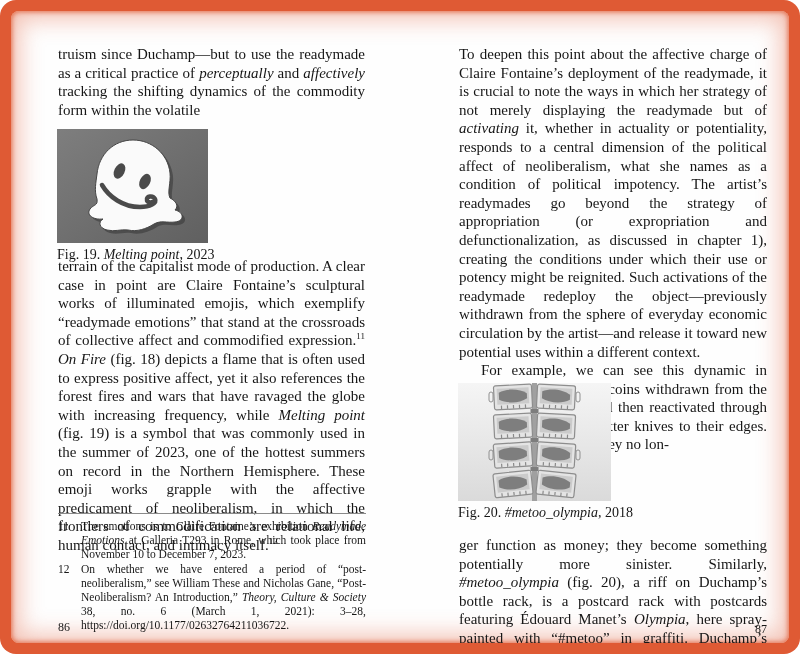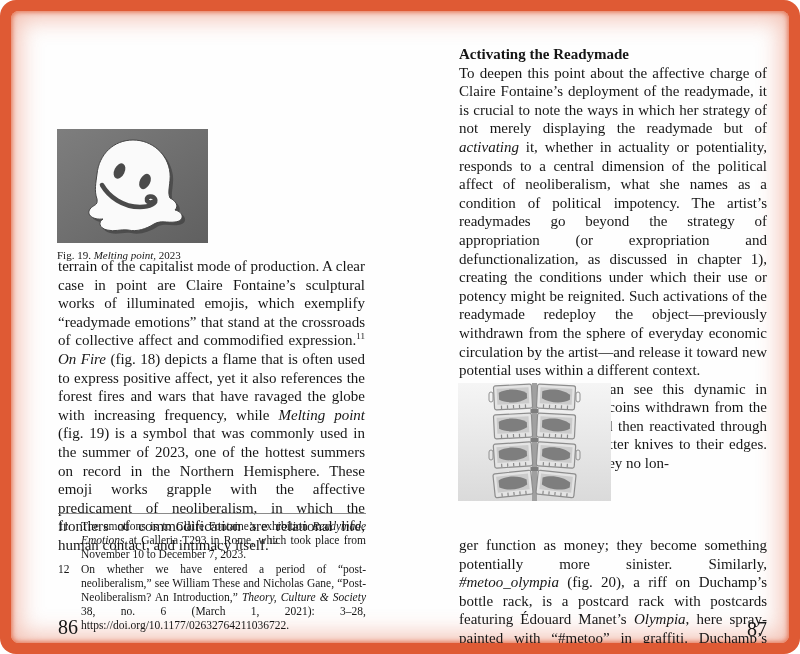--- a/index.html
+++ b/index.html
@@ -8,27 +8,27 @@
   .frame{position:absolute;inset:0;background:#df5a34;border-radius:16px;}
   .page{position:absolute;inset:11px;background:#fefefe;border-radius:8px;overflow:hidden;
         box-shadow:inset 0 0 5px 1px rgba(223,90,52,0.85), inset 0 0 22px 9px rgba(223,90,52,0.35);}
   .abs{position:absolute;}
   .body-text{font-size:15px;line-height:18.6px;text-align:justify;margin:0;
              hyphens:auto;-webkit-hyphens:auto;}
   .it{font-style:italic;}
   sup{font-size:9px;line-height:0;vertical-align:super;}
   .heading{font-weight:bold;font-size:15px;line-height:18.6px;margin:0;}
   .indent{text-indent:22px;}
-  .caption{font-size:11px;line-height:14px;margin:0;}
+  .caption{font-size:14px;line-height:14px;margin:0;}
   .fig-img{display:block;background:#6b6b6b;}
   .fn-rule{border:none;border-top:1px solid #8a8a8a;margin:0;height:0;}
   .fn{display:flex;font-size:11.5px;line-height:13.8px;margin:0 0 2px 0;}
   .fn-num{width:23px;flex:none;}
   .fn-text{flex:1;text-align:justify;hyphens:auto;-webkit-hyphens:auto;}
-  .pagenum{font-size:20px;line-height:16px;}
+  .pagenum{font-size:12px;line-height:16px;}
   .right-align{text-align:right;}
   
   .lp1{left:47px;top:34px;width:307px;}
   .lfig{left:46px;top:118px;width:151px;}
   .lcap{left:46px;top:237px;width:280px;}
   .lp2{left:47px;top:246px;width:307px;}
   .lrule{left:47px;top:502px;width:308px;}
   .lfns{left:47px;top:509px;width:308px;}
   .lnum{left:47px;top:608px;width:100px;}
   .rcol{left:448px;top:34px;width:308px;}
@@ -36,20 +36,21 @@
   .rcap{left:447px;top:495px;width:290px;}
   .rp3{left:448px;top:525px;width:308px;}
   .rnum{left:448px;top:610px;width:308px;}
 </style>
 </head>
 <body>
 
 <div class="frame"></div>
 <div class="page">
 
+  <p class="abs lp1 body-text"><span>truism since Duchamp—but to use the readymade as a critical practice of </span><span class="it">perceptually</span><span> and </span><span class="it">affectively</span><span> tracking the shifting dynamics of the commodity form within the volatile</span></p>
 
   <figure class="abs lfig" style="margin:0">
     <svg class="fig-img" width="151" height="114" viewBox="0 0 151 114" aria-hidden="true">
       <defs>
         <linearGradient id="bg19" x1="0" y1="0" x2="1" y2="1">
           <stop offset="0" stop-color="#7e7e7e"></stop>
           <stop offset="1" stop-color="#606060"></stop>
         </linearGradient>
       </defs>
       <rect x="0" y="0" width="151" height="114" fill="url(#bg19)"></rect>
@@ -73,21 +74,20 @@
     </div>
     <div class="fn">
       <span class="fn-num">12</span>
       <span class="fn-text"><span>On whether we have entered a period of “post-neoliberalism,” see William These and Nicholas Gane, “Post-Neoliberalism? An Introduction,” </span><span class="it">Theory, Culture &amp; Society</span><span> 38, no. 6 (March 1, 2021): 3–28, https://doi.org/10.1177/02632764211036722.</span></span>
     </div>
   </div>
 
   <div class="abs lnum pagenum">86</div>
 
   <div class="abs rcol">
-    <h2 class="heading">Activating the Readymade</h2>
     <p class="body-text"><span>To deepen this point about the affective charge of Claire Fontaine’s deployment of the readymade, it is crucial to note the ways in which her strategy of not merely displaying the readymade but of </span><span class="it">activating</span><span> it, whether in actuality or potentiality, responds to a central dimension of the political affect of neoliberalism, what she names as a condition of political impotency. The artist’s readymades go beyond the strategy of appropriation (or expropriation and defunctionalization, as discussed in chapter 1), creating the conditions under which their use or potency might be reignited. Such activations of the readymade redeploy the object—previously withdrawn from the sphere of everyday economic circulation by the artist—and release it toward new potential uses within a different context.</span></p>
     <p class="body-text indent"><span>For example, we can see this dynamic in </span><span class="it">Change</span><span>, those series of coins withdrawn from the sphere of circulation and then reactivated through the attachment of boxcutter knives to their edges. In this transformation, they no lon-</span></p>
   </div>
 
   <figure class="abs rfig" style="margin:0">
     <svg class="fig-img" width="153" height="118" viewBox="0 0 153 118" style="background:#ededed" aria-hidden="true">
       <defs>
         <linearGradient id="bg20" x1="0" y1="0" x2="0" y2="1">
           <stop offset="0" stop-color="#f5f5f5"></stop>
           <stop offset="1" stop-color="#dadada"></stop>
@@ -111,18 +111,19 @@
       <use href="#pcard" transform="translate(36 2) rotate(-3 19 12)"></use>
       <use href="#pcard" transform="translate(79 2) rotate(3 19 12)"></use>
       <use href="#pcard" transform="translate(36 31) rotate(-3 19 12)"></use>
       <use href="#pcard" transform="translate(79 31) rotate(3 19 12)"></use>
       <use href="#pcard" transform="translate(36 60) rotate(-4 19 12)"></use>
       <use href="#pcard" transform="translate(79 60) rotate(4 19 12)"></use>
       <use href="#pcard" transform="translate(36 89) rotate(-6 19 12)"></use>
       <use href="#pcard" transform="translate(79 89) rotate(6 19 12)"></use>
     </svg>
   </figure>
+  <p class="abs rcap caption"><span>Fig. 20. </span><span class="it">#metoo_olympia</span><span>, 2018</span></p>
 
   <p class="abs rp3 body-text"><span>ger function as money; they become something potentially more sinister. Similarly, </span><span class="it">#metoo_olympia</span><span> (fig. 20), a riff on Duchamp’s bottle rack, is a postcard rack with postcards featuring Édouard Manet’s </span><span class="it">Olympia</span><span>, here spray-painted with “#metoo” in graffiti. Duchamp’s bottle rack, one of his</span></p>
 
   <div class="abs rnum pagenum right-align">87</div>
 
 </div>
 
 </body></html>

